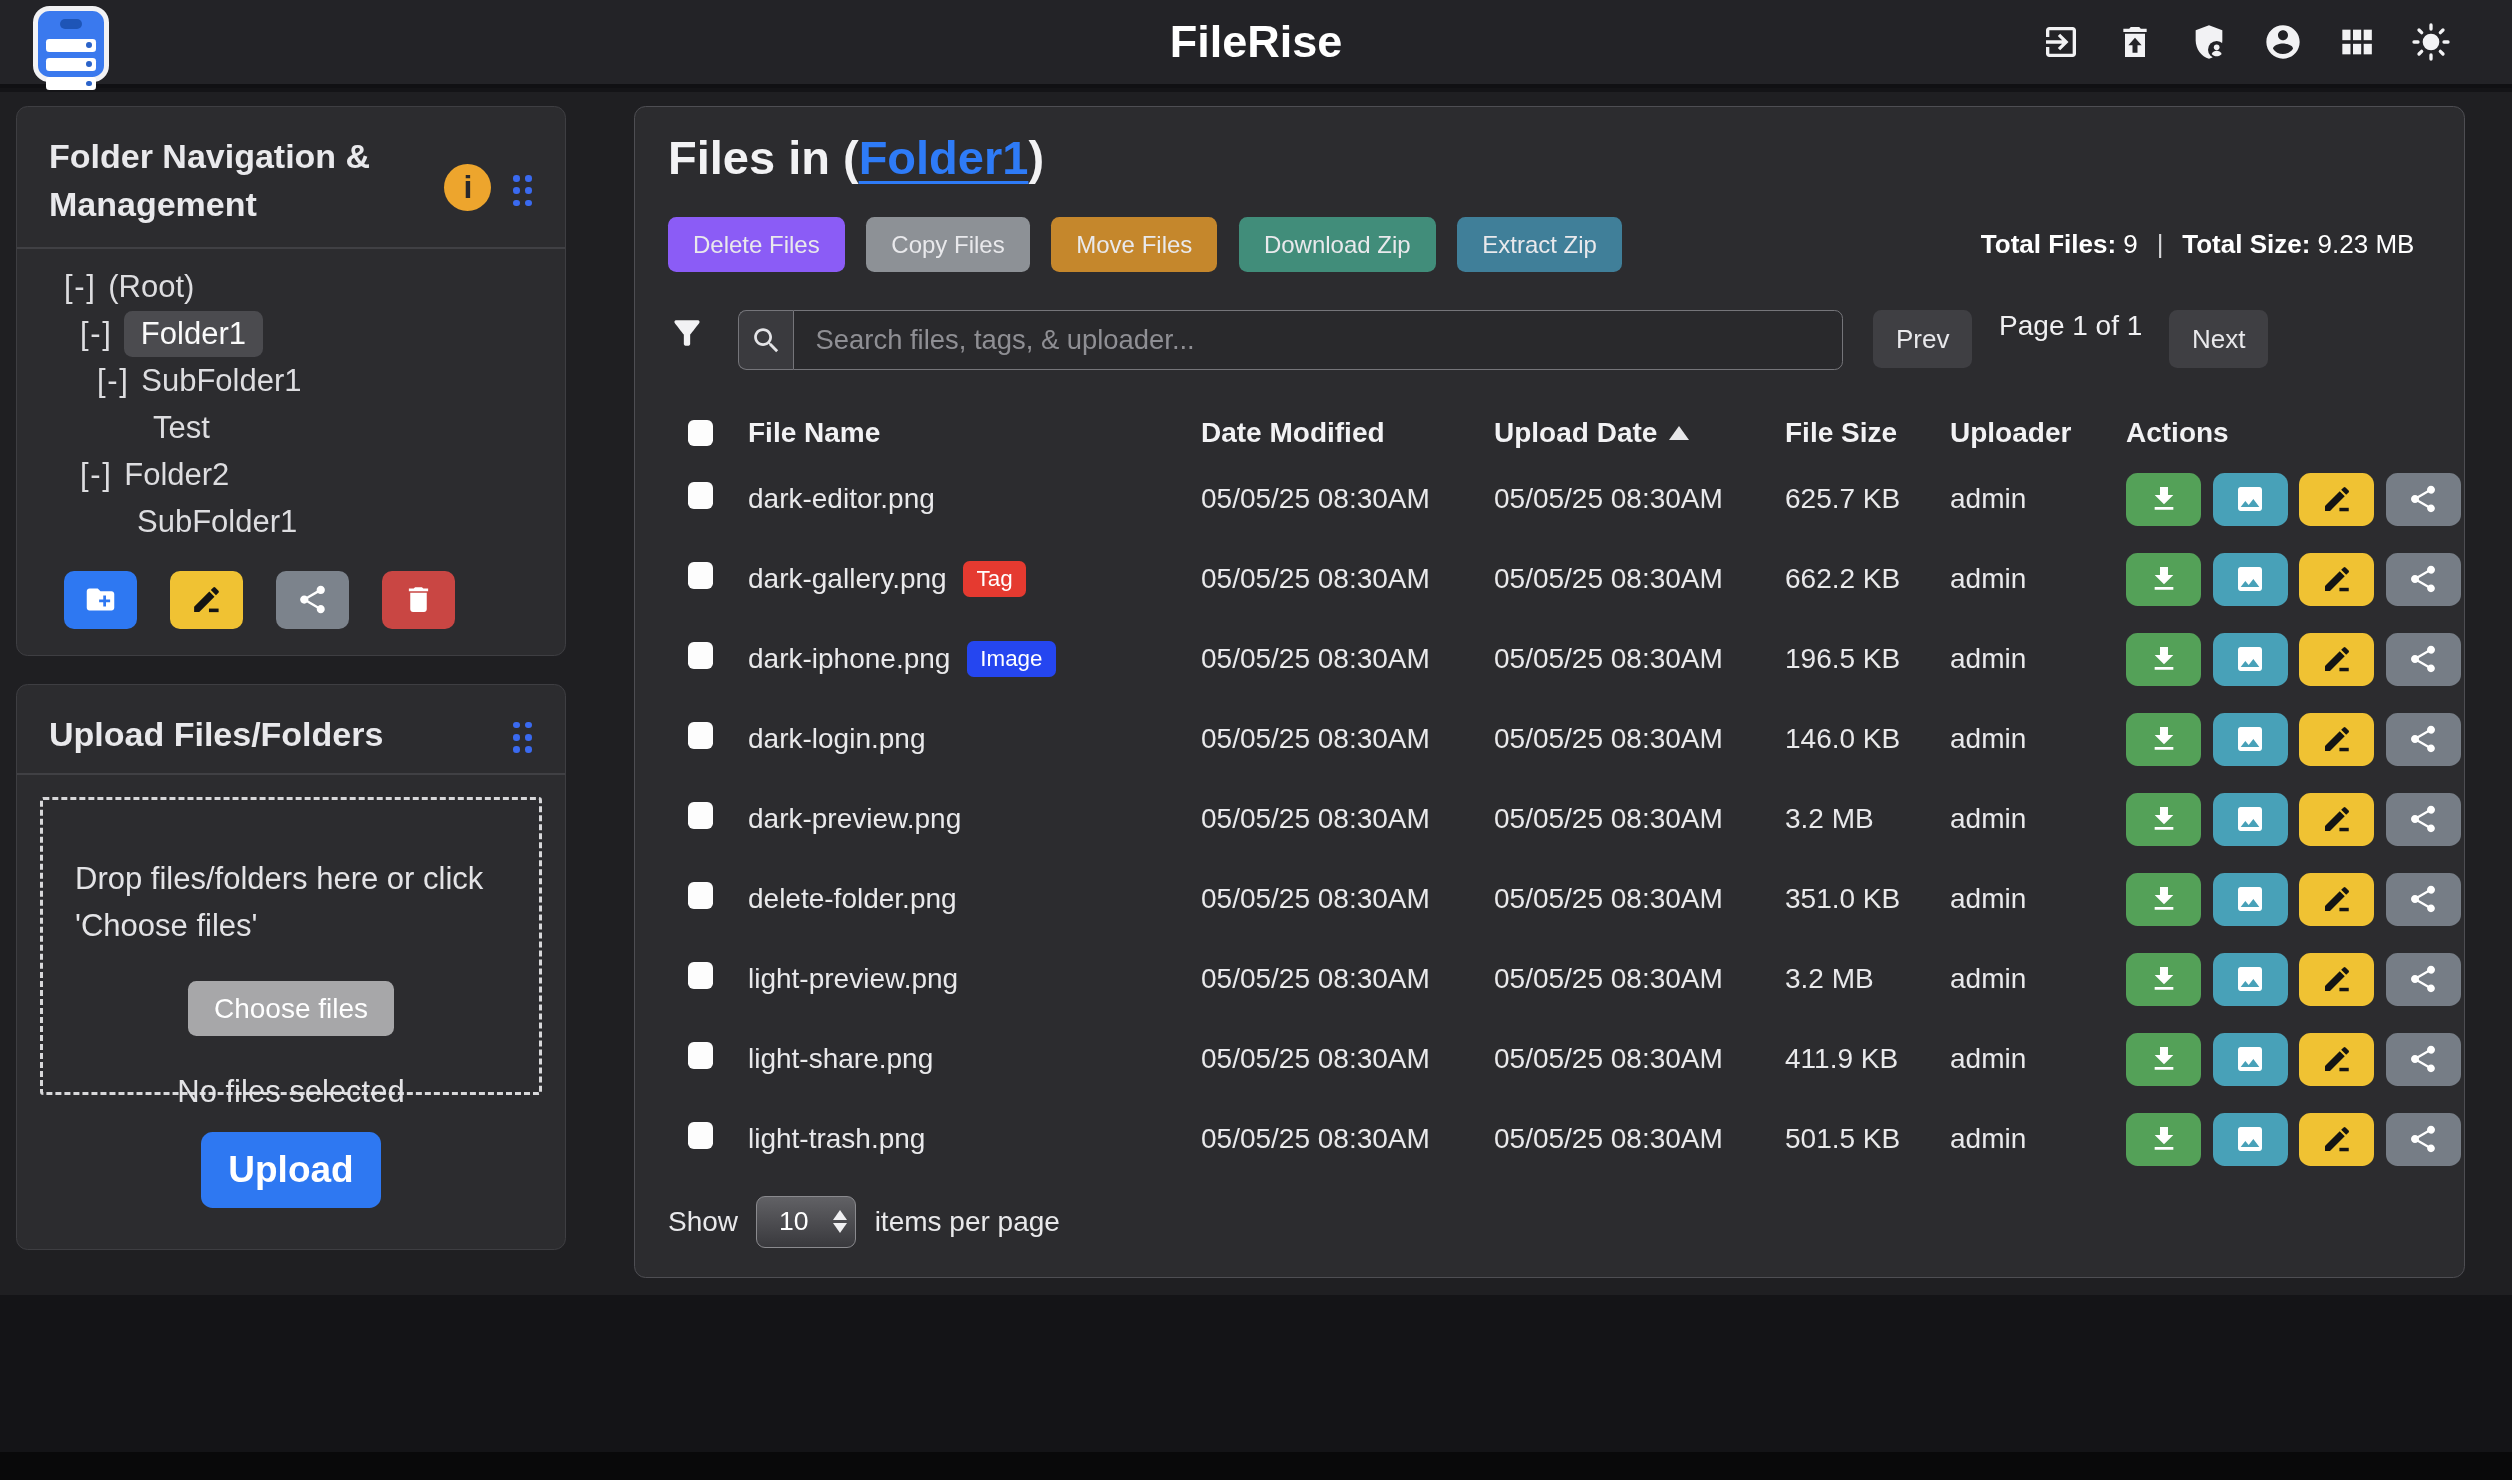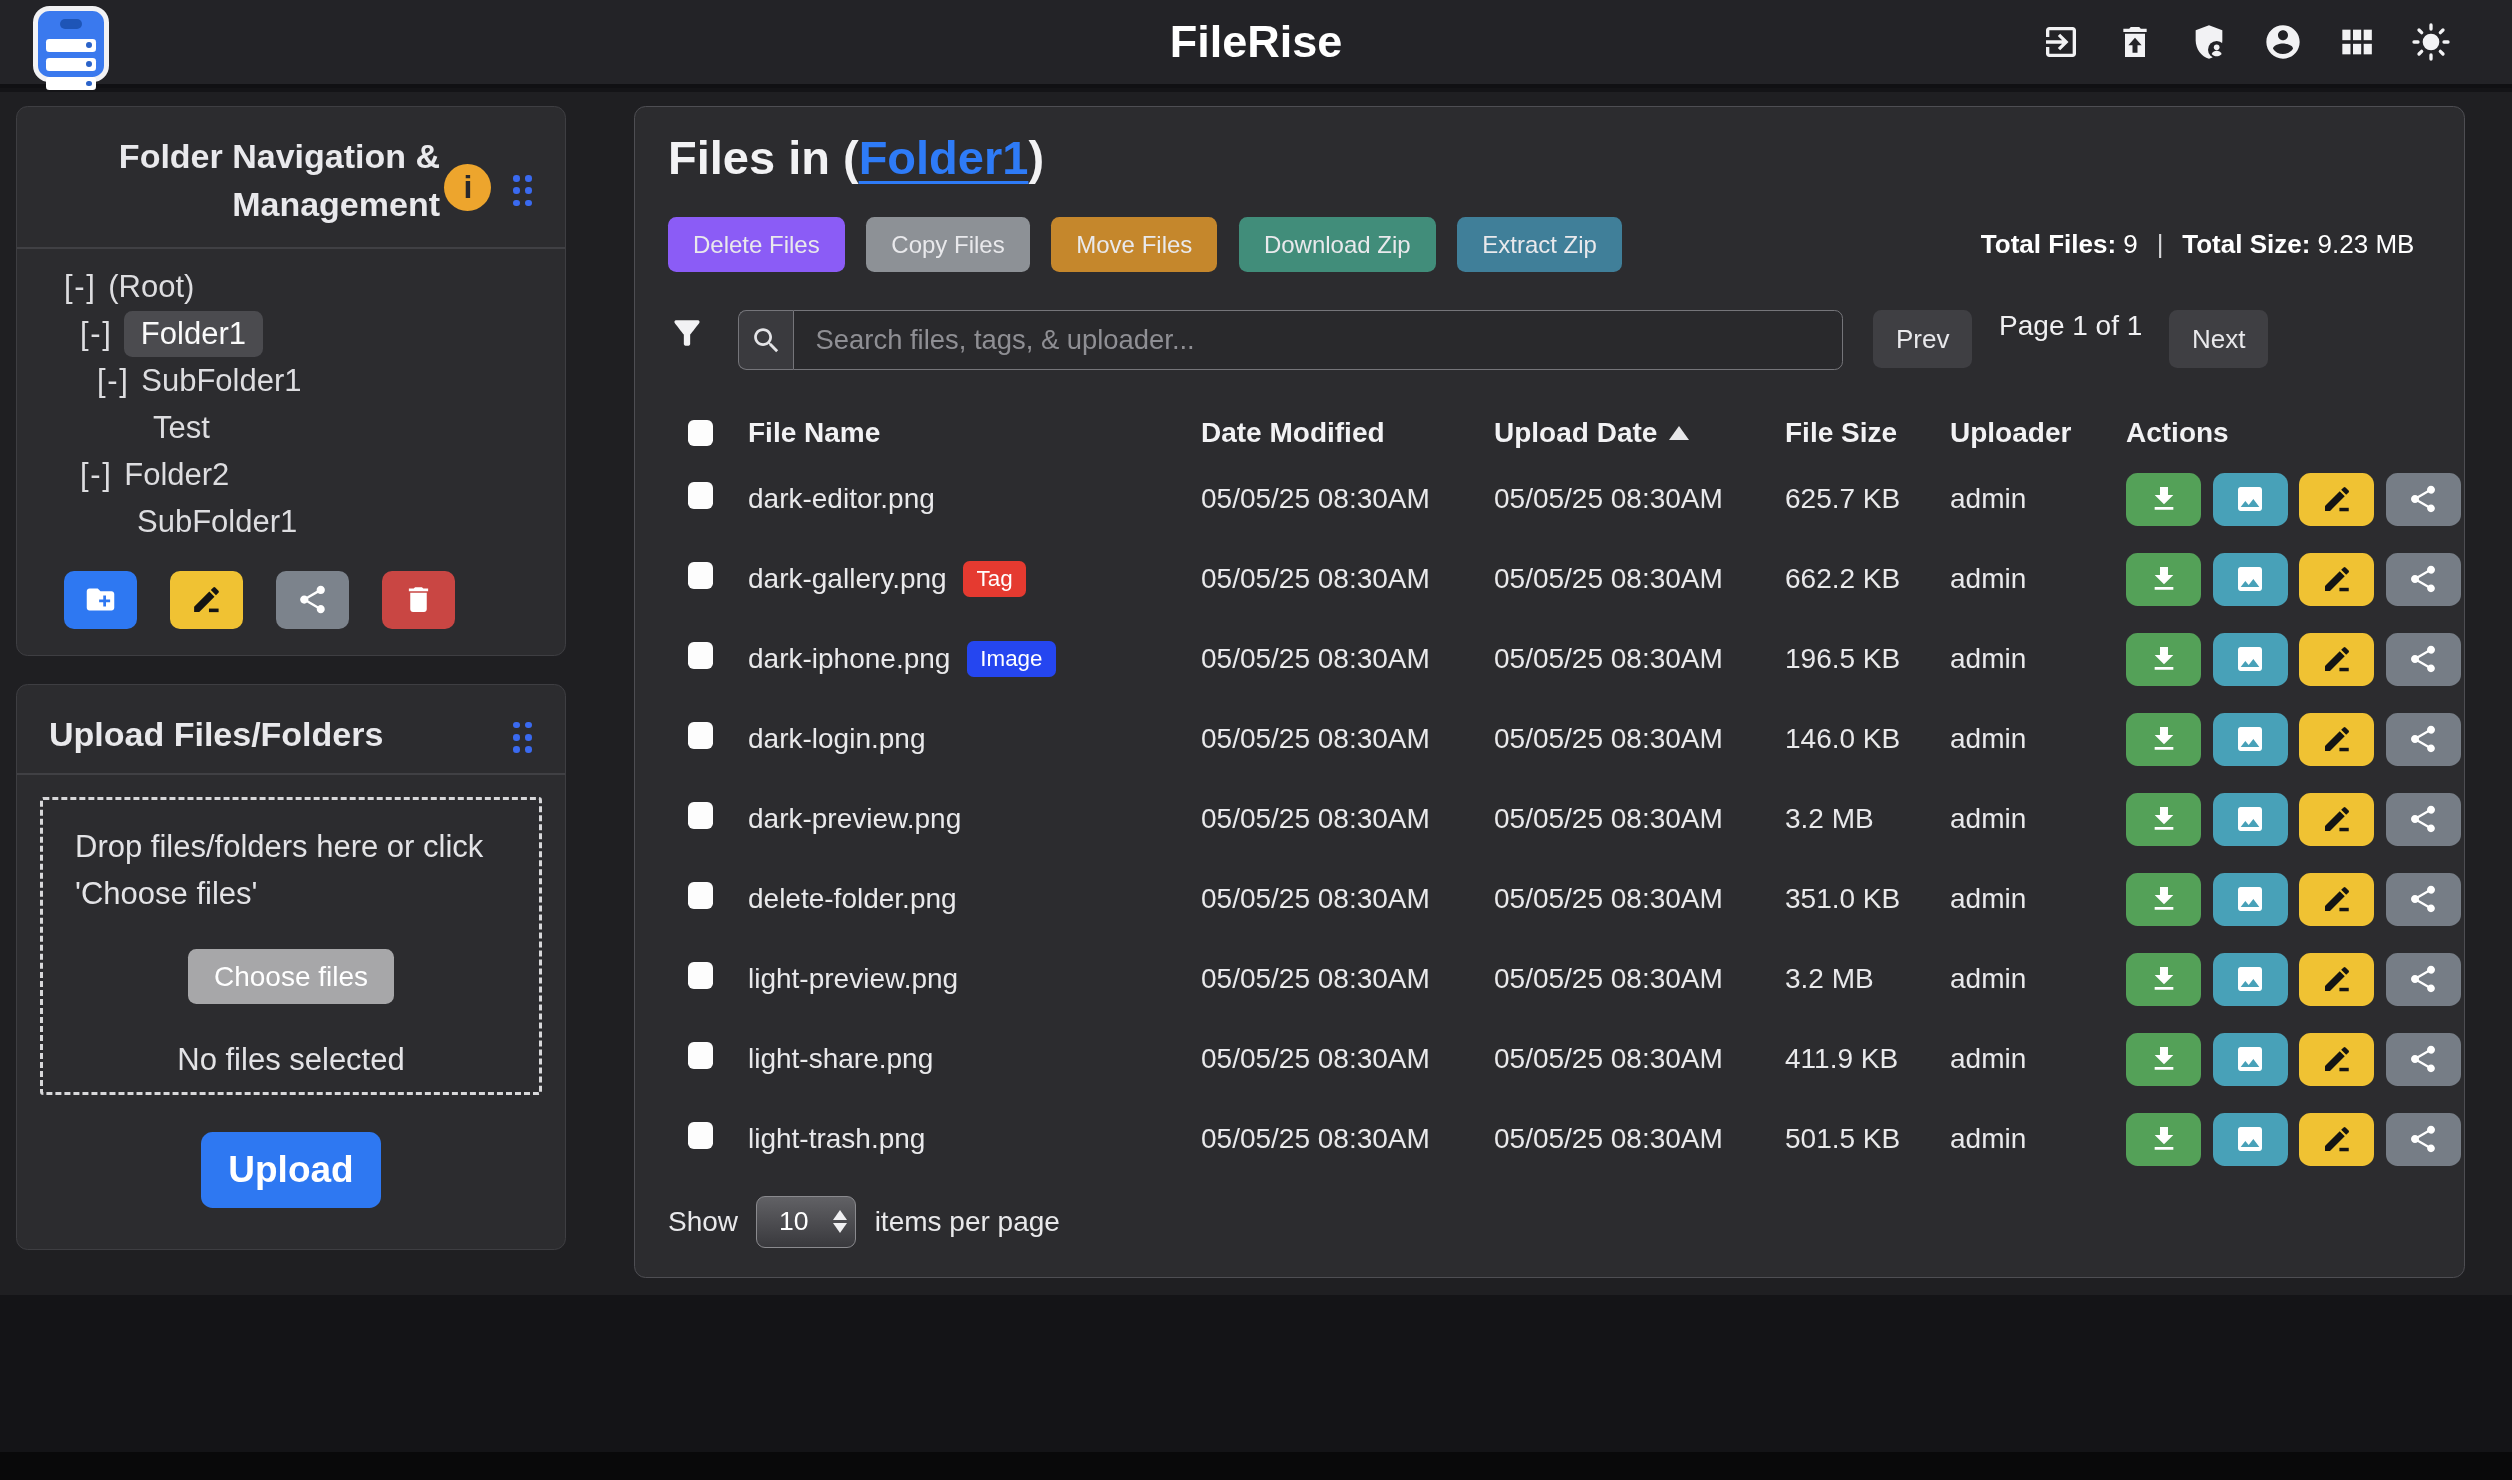--- a/index.html
+++ b/index.html
@@ -51,21 +51,21 @@
     align-items:center; justify-content:center; cursor:pointer; }
   .fbtn svg { width:33px; height:33px; }
   .fbtn.blue   { background:#2e78f2; } .fbtn.blue svg   { fill:#ffffff; }
   .fbtn.yellow { background:#f0c233; } .fbtn.yellow svg { fill:#141414; }
   .fbtn.gray   { background:#7c838c; } .fbtn.gray svg   { fill:#ffffff; }
   .fbtn.red    { background:#c94643; } .fbtn.red svg    { fill:#ffffff; }
 
   
   .dropzone { margin:21.6px 23px 0 23px; height:298px; border:3.3px dashed #d8d8da; border-radius:3.3px; cursor:pointer; }
   .dz-line { font-size:31px; color:#e3e3e6; padding-left:32px; }
-  .dz-line.first { margin-top:29px; }
+  .dz-line.first { margin-top:61px; }
   .dz-line.second { margin-top:11.6px; }
   .choose-btn { display:block; margin:37px auto 0; width:206px; height:55px; background:#a7a7a9;
     color:#ffffff; font-size:28px; border:none; border-radius:8.3px; cursor:pointer;
     font-family:"Liberation Sans",sans-serif; }
   .no-files { text-align:center; font-size:31px; margin-top:38px; color:#e3e3e6; }
   .upload-btn { display:block; margin:37px auto 0; width:180px; height:76px; background:#2e78f2;
     color:#fff; font-size:37px; font-weight:bold; border:none; border-radius:11.6px; cursor:pointer;
     font-family:Liberation Sans, sans-serif; }
 
   
@@ -193,21 +193,21 @@
             <line x1="4.8" y1="19.2" x2="6.4" y2="17.6"></line>
               <line x1="17.6" y1="6.4" x2="19.2" y2="4.8"></line>
           </g>
         </svg>
       </span>
     </div>
   </div>
 
   <div class="panel" style="left:16px; top:106px; width:550px; height:550px;">
     <div class="panel-head">
-      <div class="panel-title" style="width:391px;text-align:right;">Folder Navigation &amp; Management</div>
+      <div class="panel-title" style="width:391px;">Folder Navigation &amp; Management</div>
       <div class="info-btn">i</div>
       <div class="drag-dots">
         <i></i>
           <i></i>
           <i></i>
           <i></i>
           <i></i>
           <i></i>
       </div>
     </div>

